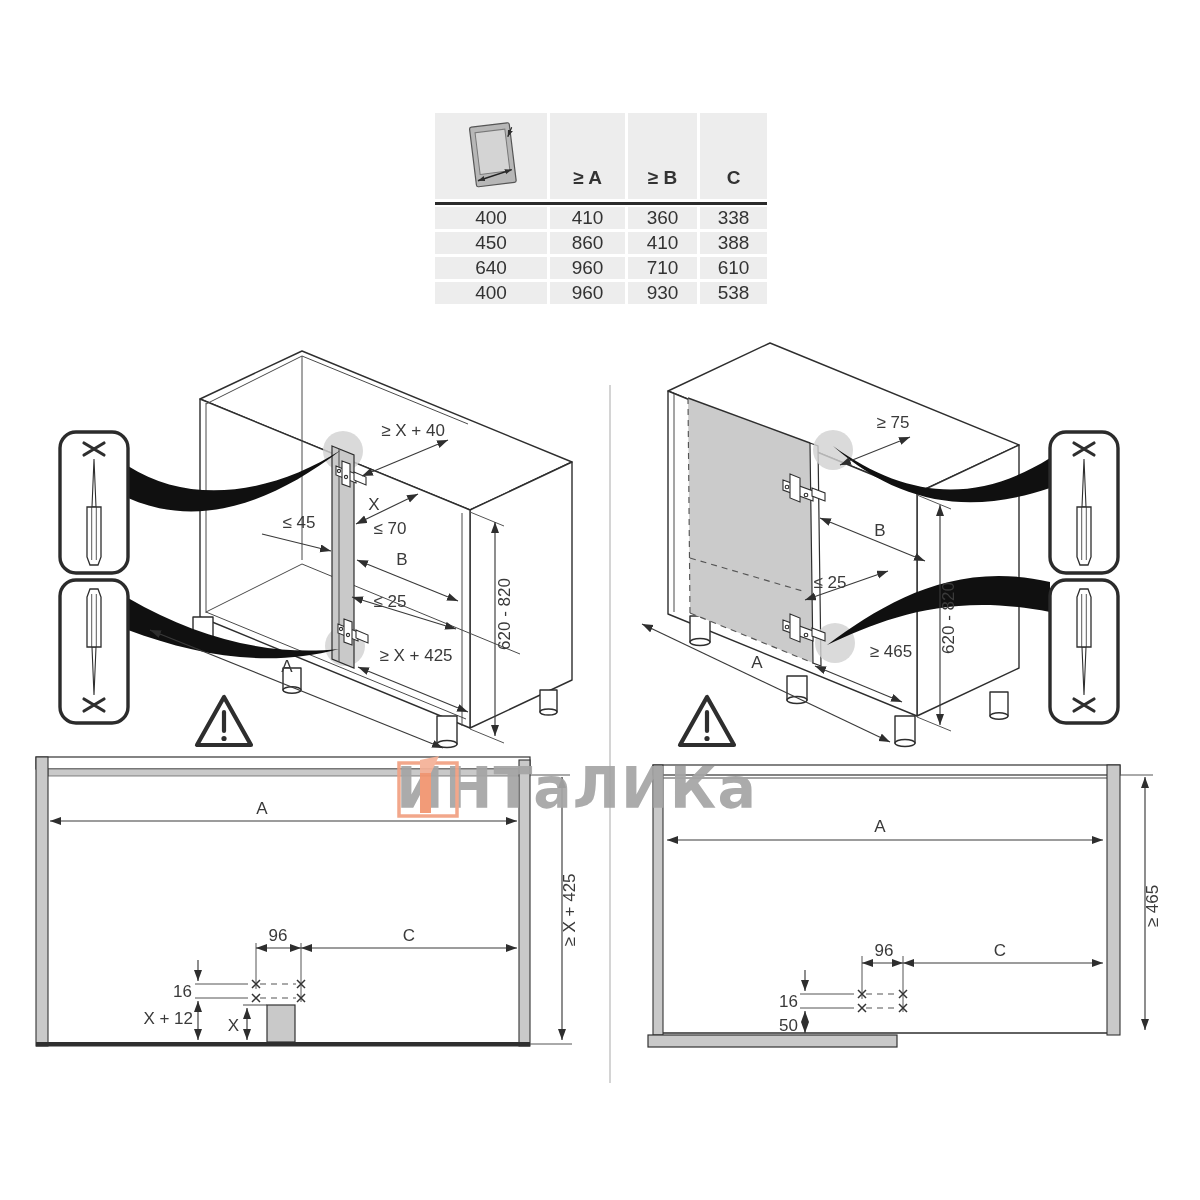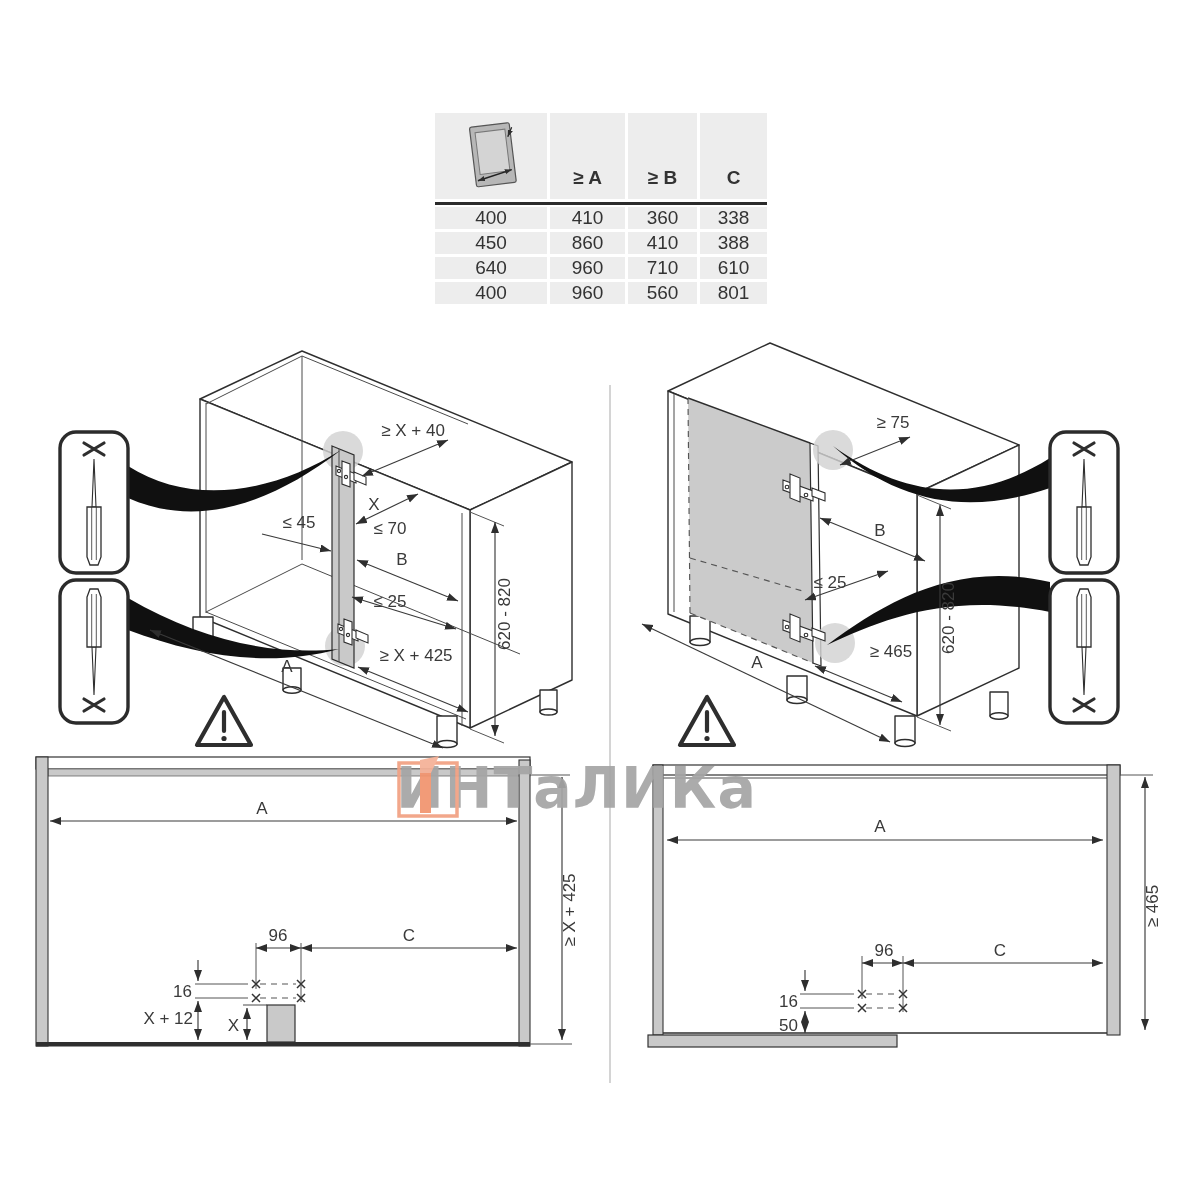--- a/index.html
+++ b/index.html
@@ -118,22 +118,22 @@
     </div>
     <div class="trow data">
       <div class="cell c0">640</div>
       <div class="cell c1">960</div>
       <div class="cell c2">710</div>
       <div class="cell c3">610</div>
     </div>
     <div class="trow data">
       <div class="cell c0">400</div>
       <div class="cell c1">960</div>
-      <div class="cell c2">560</div>
-      <div class="cell c3">801</div>
+      <div class="cell c2">930</div>
+      <div class="cell c3">538</div>
     </div>
   </div>
 
   <svg style="left:30px;top:330px" width="580" height="430" viewBox="30 330 580 430">
     <g>
       <path class="face" d="M200,399 L302,351 L572,462 L470,510 Z"></path>
       <path class="face" d="M470,510 L572,462 L572,680 L470,728 Z"></path>
       <path class="face" d="M200,399 L470,510 L470,728 L200,617 Z"></path>
       <line class="lnthin" x1="206" y1="403" x2="206" y2="613"></line>
       <line class="lnthin" x1="206" y1="404" x2="302" y2="356"></line>

